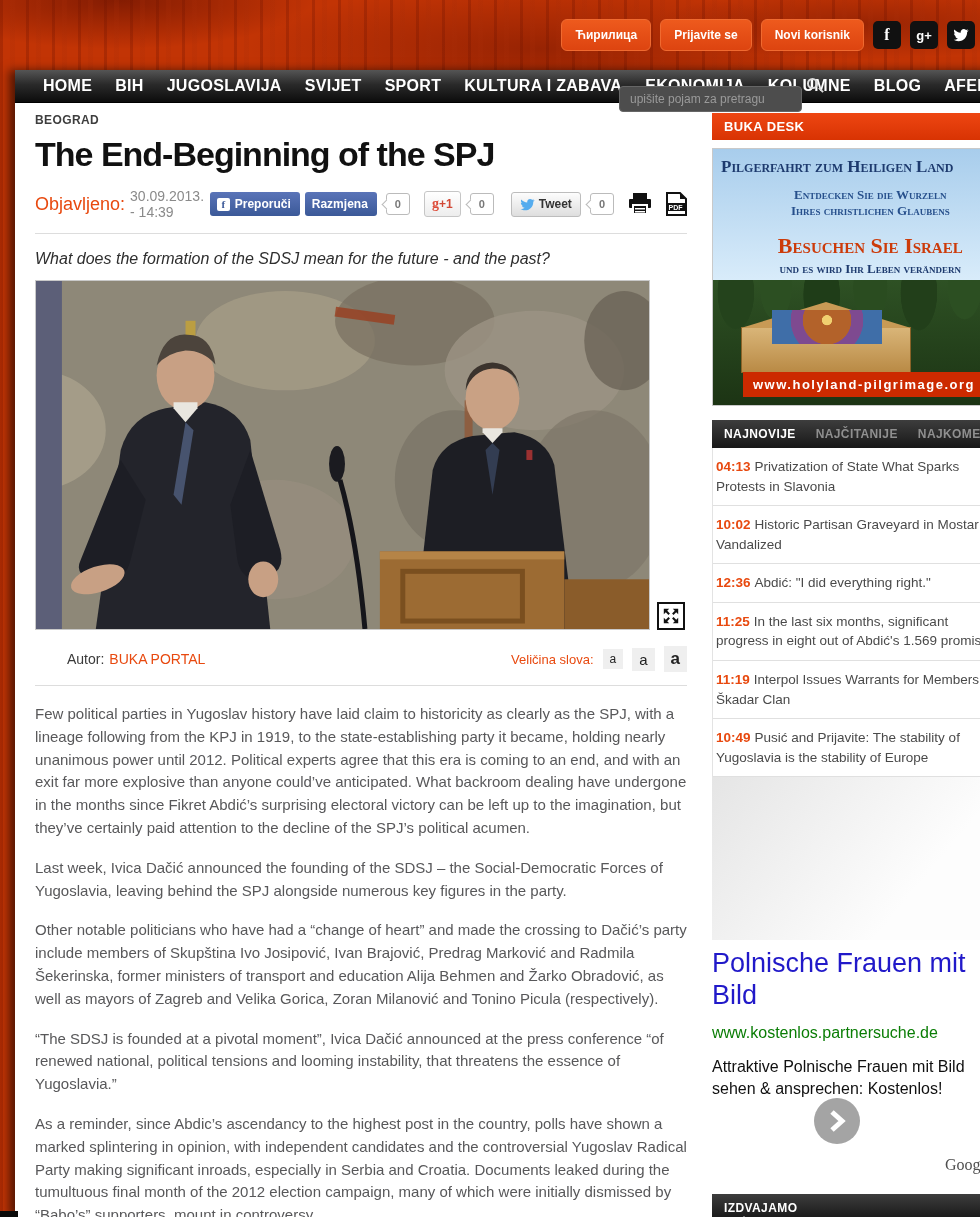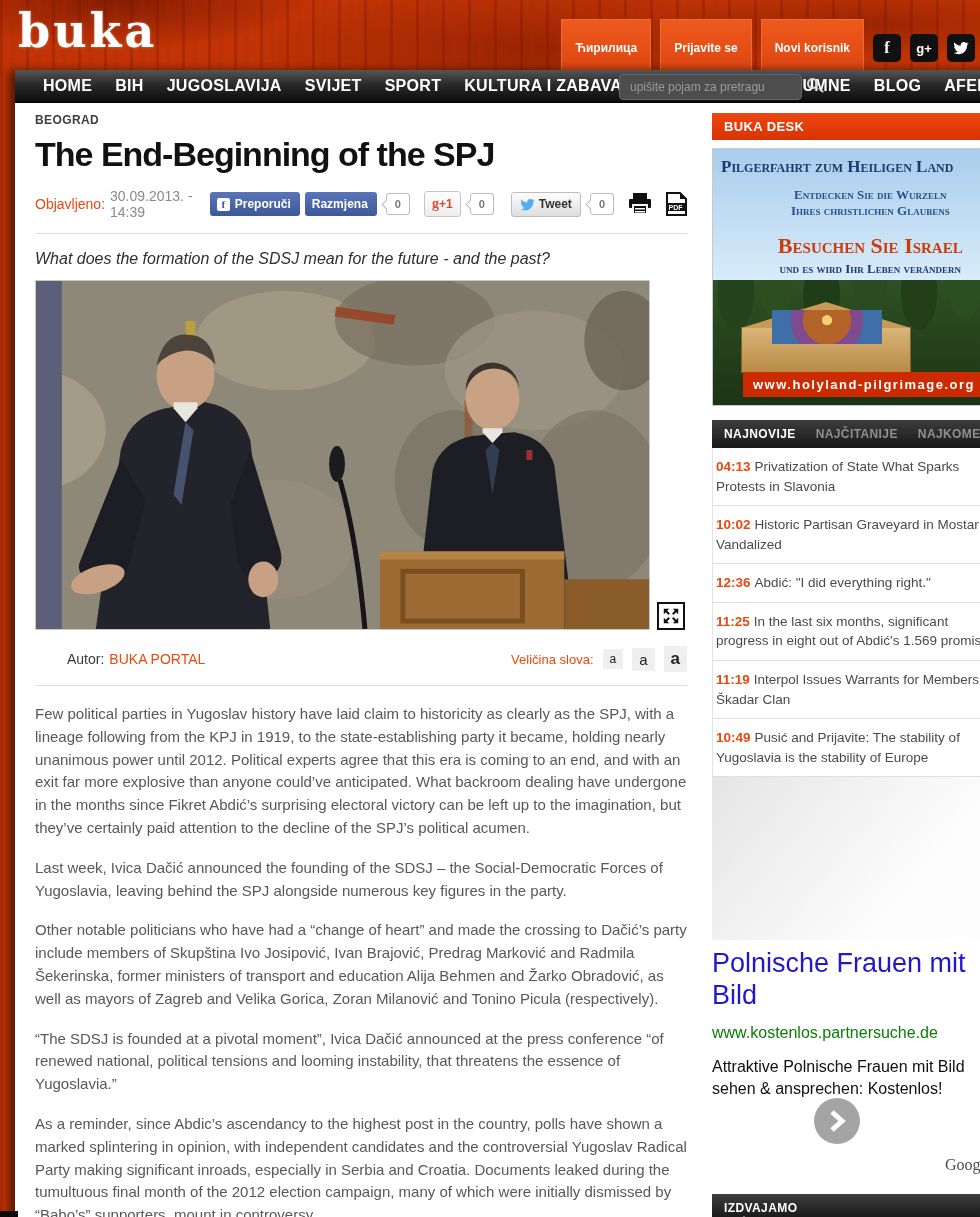--- a/index.html
+++ b/index.html
@@ -12,48 +12,48 @@
       radial-gradient(ellipse 420px 90px at 55% 4%, rgba(100,15,0,.45), transparent 70%),
       radial-gradient(ellipse 300px 50px at 88% 2%, rgba(90,12,0,.40), transparent 70%),
       radial-gradient(ellipse 500px 140px at 80% 95%, rgba(235,95,30,.30), transparent 70%);
   }
   
   .site-header { position:absolute; left:0; top:0; width:980px; height:70px; }
   .logo { position:absolute; left:18px; top:4px; color:#fff; font-size:46px; font-weight:bold;
     letter-spacing:3px; text-shadow:0 0 3px rgba(255,255,255,.35); font-family:"DejaVu Serif", serif; }
   .hdr-right { position:absolute; right:5px; top:19px; display:flex; align-items:center; gap:9px; }
   .hdr-btn { background:linear-gradient(#ee5a1d,#dd4410); color:#fff; font-size:12px; font-weight:bold;
-    padding:21px 13px; border-radius:0; border:1px solid #f06a30; cursor:pointer; white-space:nowrap; }
+    padding:8px 13px; border-radius:6px; border:1px solid #f06a30; cursor:pointer; white-space:nowrap; }
   .soc { width:28px; height:28px; background:#111; border-radius:5px; color:#fff; display:flex;
     align-items:center; justify-content:center; font-weight:bold; font-size:16px; cursor:pointer; }
   .soc svg { display:block; }
   
   .shell { position:absolute; left:15px; top:70px; width:1005px; height:1147px; background:#fff;
     box-shadow:-6px 0 9px rgba(0,0,0,.55); }
   .footer-edge { position:absolute; left:0; bottom:0; width:18px; height:6px; background:#0a0a0a; }
   
   .nav { position:relative; width:100%; height:33px; background:linear-gradient(#555,#2a2a2a 45%,#0c0c0c);
     border-bottom:1px solid #000; display:flex; align-items:center; padding-left:28px; gap:23px; }
   .nav-item { color:#fff; font-size:16px; font-weight:bold; letter-spacing:.3px; cursor:pointer; white-space:nowrap; }
-  .nav-search { position:absolute; right:218px; top:4px; width:183px; height:26px; background:#4d4d4d;
+  .nav-search { position:absolute; right:218px; top:16px; width:183px; height:26px; background:#4d4d4d;
     border:1px solid #666; border-radius:4px; color:#aaa; font-size:12px; padding:0 10px; outline:none; }
   .nav-search::placeholder { color:#9a9a9a; }
   .search-glass { position:absolute; right:202px; top:8px; width:11px; height:11px; border:2px solid #ddd;
     border-radius:50%; }
   .search-glass:after { content:""; position:absolute; left:9px; top:9px; width:6px; height:2px;
     background:#ddd; transform:rotate(45deg); }
   
   .main { position:relative; width:100%; }
   .article { position:absolute; left:20px; top:10px; width:652px; }
   .sidebar { position:absolute; left:697px; top:10px; width:288px; }
   
   .category { font-size:12px; font-weight:bold; color:#3e3e3e; letter-spacing:.4px; }
   .title { font-size:34px; font-weight:bold; color:#111; letter-spacing:-1px; margin:8px 0 14px; }
   .meta-row { display:flex; align-items:center; }
-  .published-label { color:#e8490f; font-size:14px; }
+  .published-label { color:#e8490f; font-size:18px; }
   .published-date { color:#8a8a8a; font-size:14px; margin-left:5px; }
   .share-group { margin-left:auto; display:flex; align-items:center; gap:5px; }
   .fb-btn { background:linear-gradient(#5a74b8,#3b5998); color:#fff; font-size:12px; font-weight:bold;
     border-radius:3px; padding:5px 9px 5px 7px; display:flex; align-items:center; gap:5px; cursor:pointer; }
   .fb-f { background:#fff; color:#3b5998; width:13px; height:13px; border-radius:2px; font-size:11px;
     font-weight:bold; display:flex; align-items:center; justify-content:center; font-family:"Liberation Serif",serif; }
   .cnt { position:relative; background:#fff; border:1px solid #bbb; border-radius:3px; color:#777;
     font-size:11px; font-weight:bold; padding:4px 8px; margin-left:4px; }
   .cnt:before { content:""; position:absolute; left:-4px; top:7px; width:6px; height:6px; background:#fff;
     border-left:1px solid #bbb; border-bottom:1px solid #bbb; transform:rotate(45deg); }
@@ -136,21 +136,20 @@
     color:#fff; font-size:12px; font-weight:bold; letter-spacing:.4px; line-height:28px; padding-left:12px; }
   .izd-hdr:after { content:""; position:absolute; left:26px; top:22px; width:0; height:0;
     border-left:6px solid transparent; border-right:6px solid transparent; border-bottom:7px solid #e9e9e9; }
 </style>
 </head>
 <body>
 
 <div id="page">
 
   <div class="site-header">
-    <div class="logo">buka</div>
     <div class="hdr-right">
       <button class="hdr-btn">Ћирилица</button>
       <button class="hdr-btn">Prijavite se</button>
       <button class="hdr-btn">Novi korisnik</button>
       <div class="soc" style="font-family:'Liberation Serif',serif;">f</div>
       <div class="soc" style="font-size:13px;">g+</div>
       <div class="soc">
         <svg width="16" height="16" viewBox="0 0 24 24">
             <path fill="#fff" d="M23 5.1c-.8.4-1.7.6-2.6.8.9-.6 1.6-1.5 2-2.5-.9.5-1.9.9-2.9 1.1C18.6 3.5 17.4 3 16.1 3c-2.5 0-4.6 2.1-4.6 4.6 0 .4 0 .7.1 1-3.8-.2-7.2-2-9.5-4.8-.4.7-.6 1.5-.6 2.3 0 1.6.8 3 2 3.8-.7 0-1.4-.2-2.1-.6v.1c0 2.2 1.6 4.1 3.7 4.5-.4.1-.8.2-1.2.2-.3 0-.6 0-.8-.1.6 1.8 2.3 3.2 4.3 3.2-1.6 1.2-3.6 2-5.7 2H1c2 1.3 4.5 2.1 7.1 2.1 8.5 0 13.1-7 13.1-13.1v-.6c.9-.6 1.7-1.4 2.3-2.3z"></path>
           </svg>

